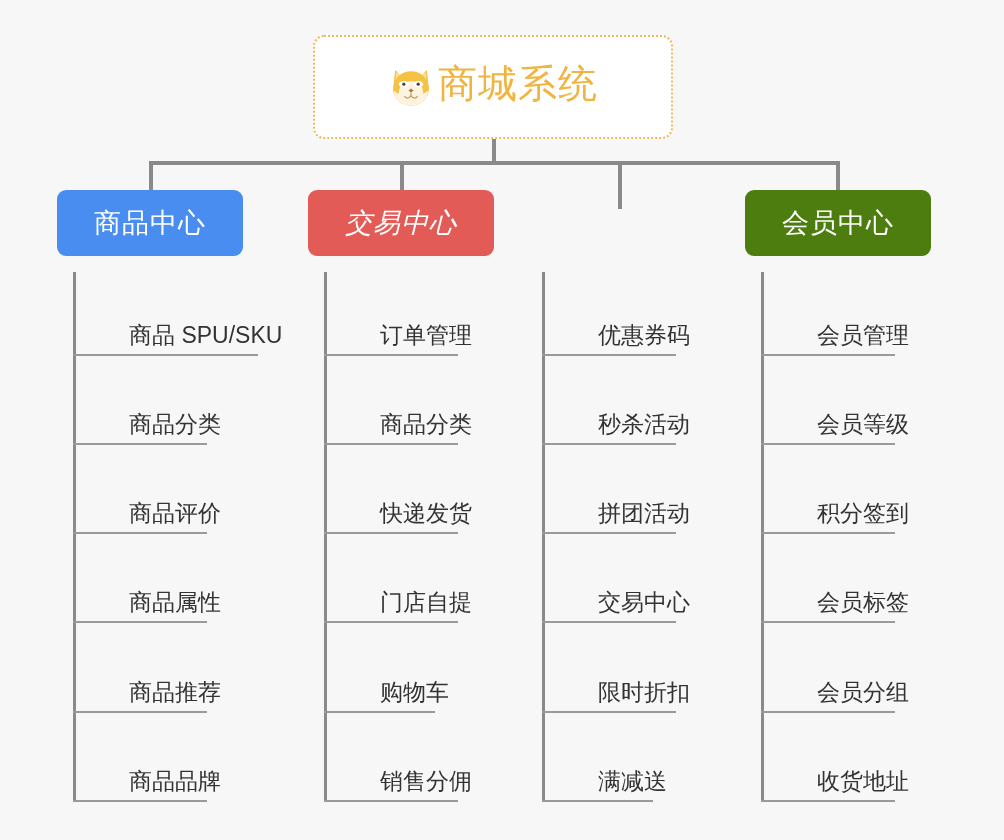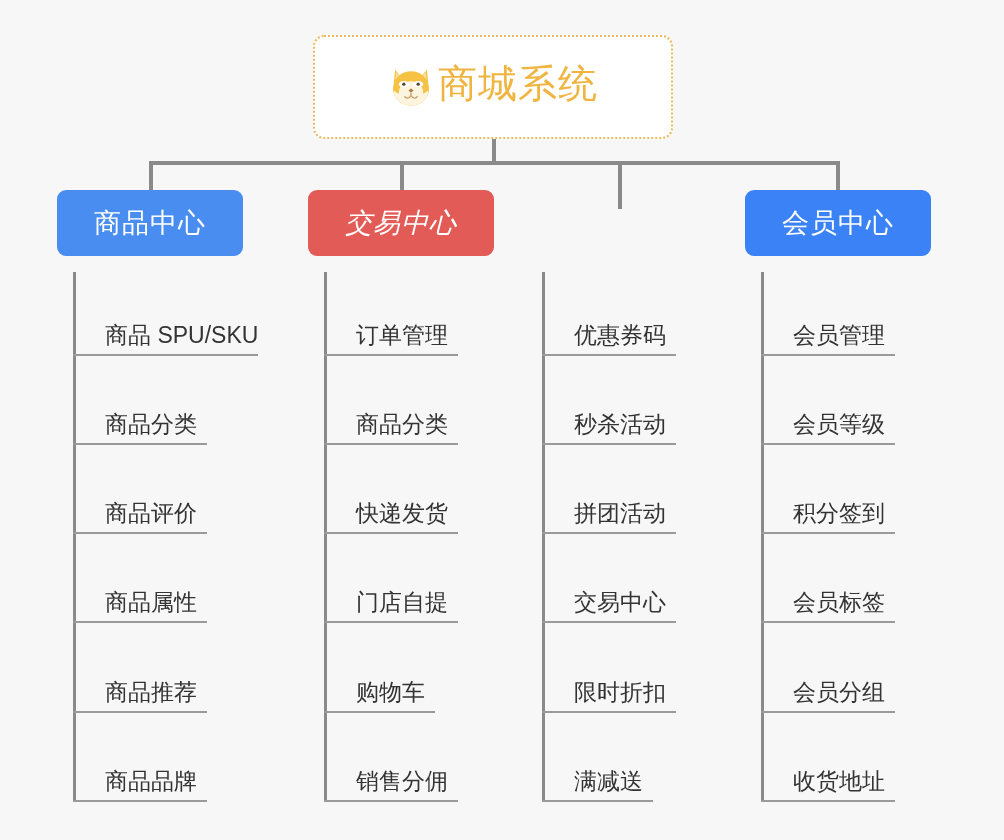--- a/index.html
+++ b/index.html
@@ -52,26 +52,26 @@
   
   .col-stem{position:absolute;width:3px;background:#8a8a8a;top:272px;}
 
   
   .leaf{
     position:absolute;
     height:0;
   }
   .leaf-label{
     position:absolute;
-    left:4px;bottom:7px;
+    left:12px;bottom:7px;
     white-space:nowrap;
     color:#333333;
     font-size:23px;
     line-height:1;
-    padding-left:28px;
+    padding-left:44px;
   }
   .leaf-rule{
     position:absolute;
     left:0;top:0;height:2px;
     background:#9a9a9a;
   }
 </style>
 </head>
 <body>
 
@@ -106,21 +106,21 @@
   <div class="line v-drop" style="left:400px;"></div>
   <div class="line v-drop" style="left:618px;"></div>
   <div class="line v-drop" style="left:836px;"></div>
 
   <div class="cat-box" id="cat0" style="left: 57px; background: rgb(74, 141, 240);">
     <span>商品中心</span>
   </div>
   <div class="cat-box" id="cat1" style="left: 308px; background: rgb(227, 91, 86); font-style: italic;">
     <span>交易中心</span>
   </div>
-  <div class="cat-box" id="cat3" style="left: 745px; background: #3b82f6;">
+  <div class="cat-box" id="cat3" style="left: 745px; background: #4d7c0f;">
     <span>会员中心</span>
   </div>
 
   <div class="col-stem" id="stem0" style="left: 73px; height: 530px;"></div>
   <div class="col-stem" id="stem1" style="left: 324px; height: 530px;"></div>
   <div class="col-stem" id="stem2" style="left: 542px; height: 530px;"></div>
   <div class="col-stem" id="stem3" style="left: 761px; height: 530px;"></div>
 
   <div id="leaves">
       <div class="leaf" style="left: 73px; top: 354px;">

